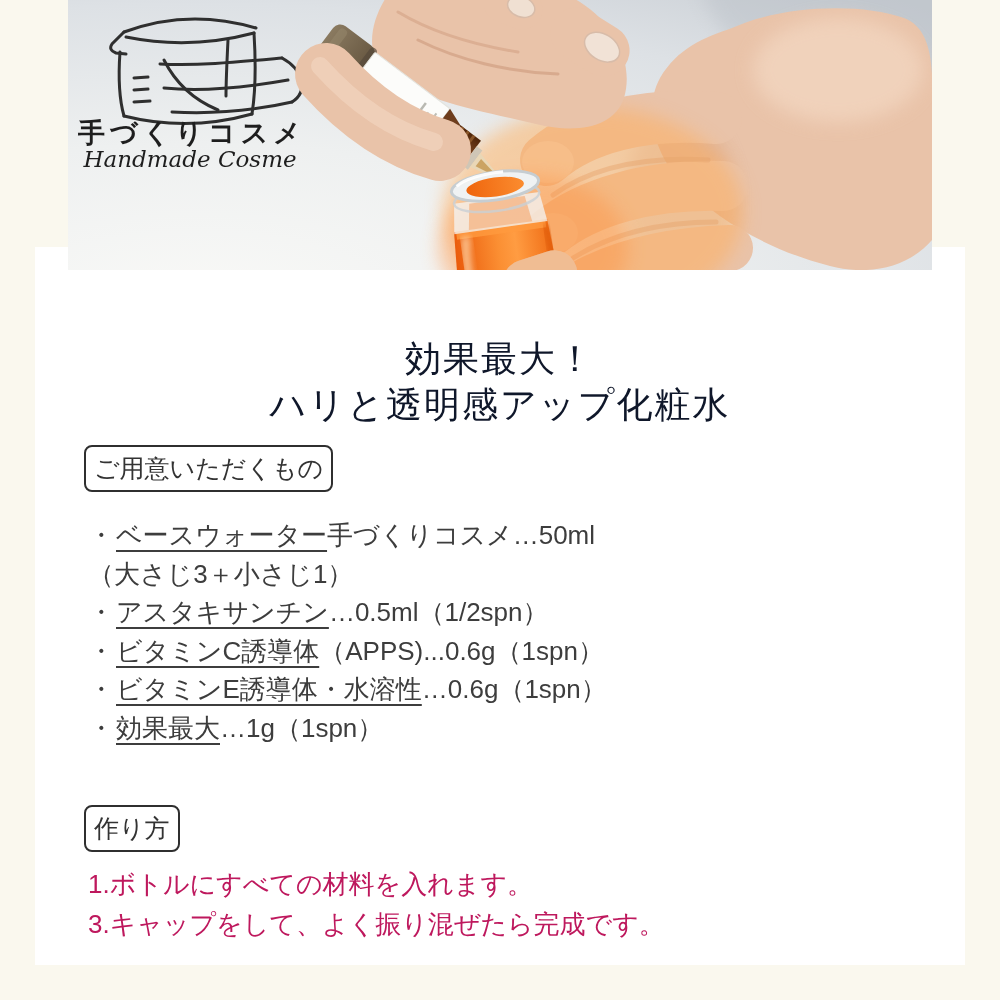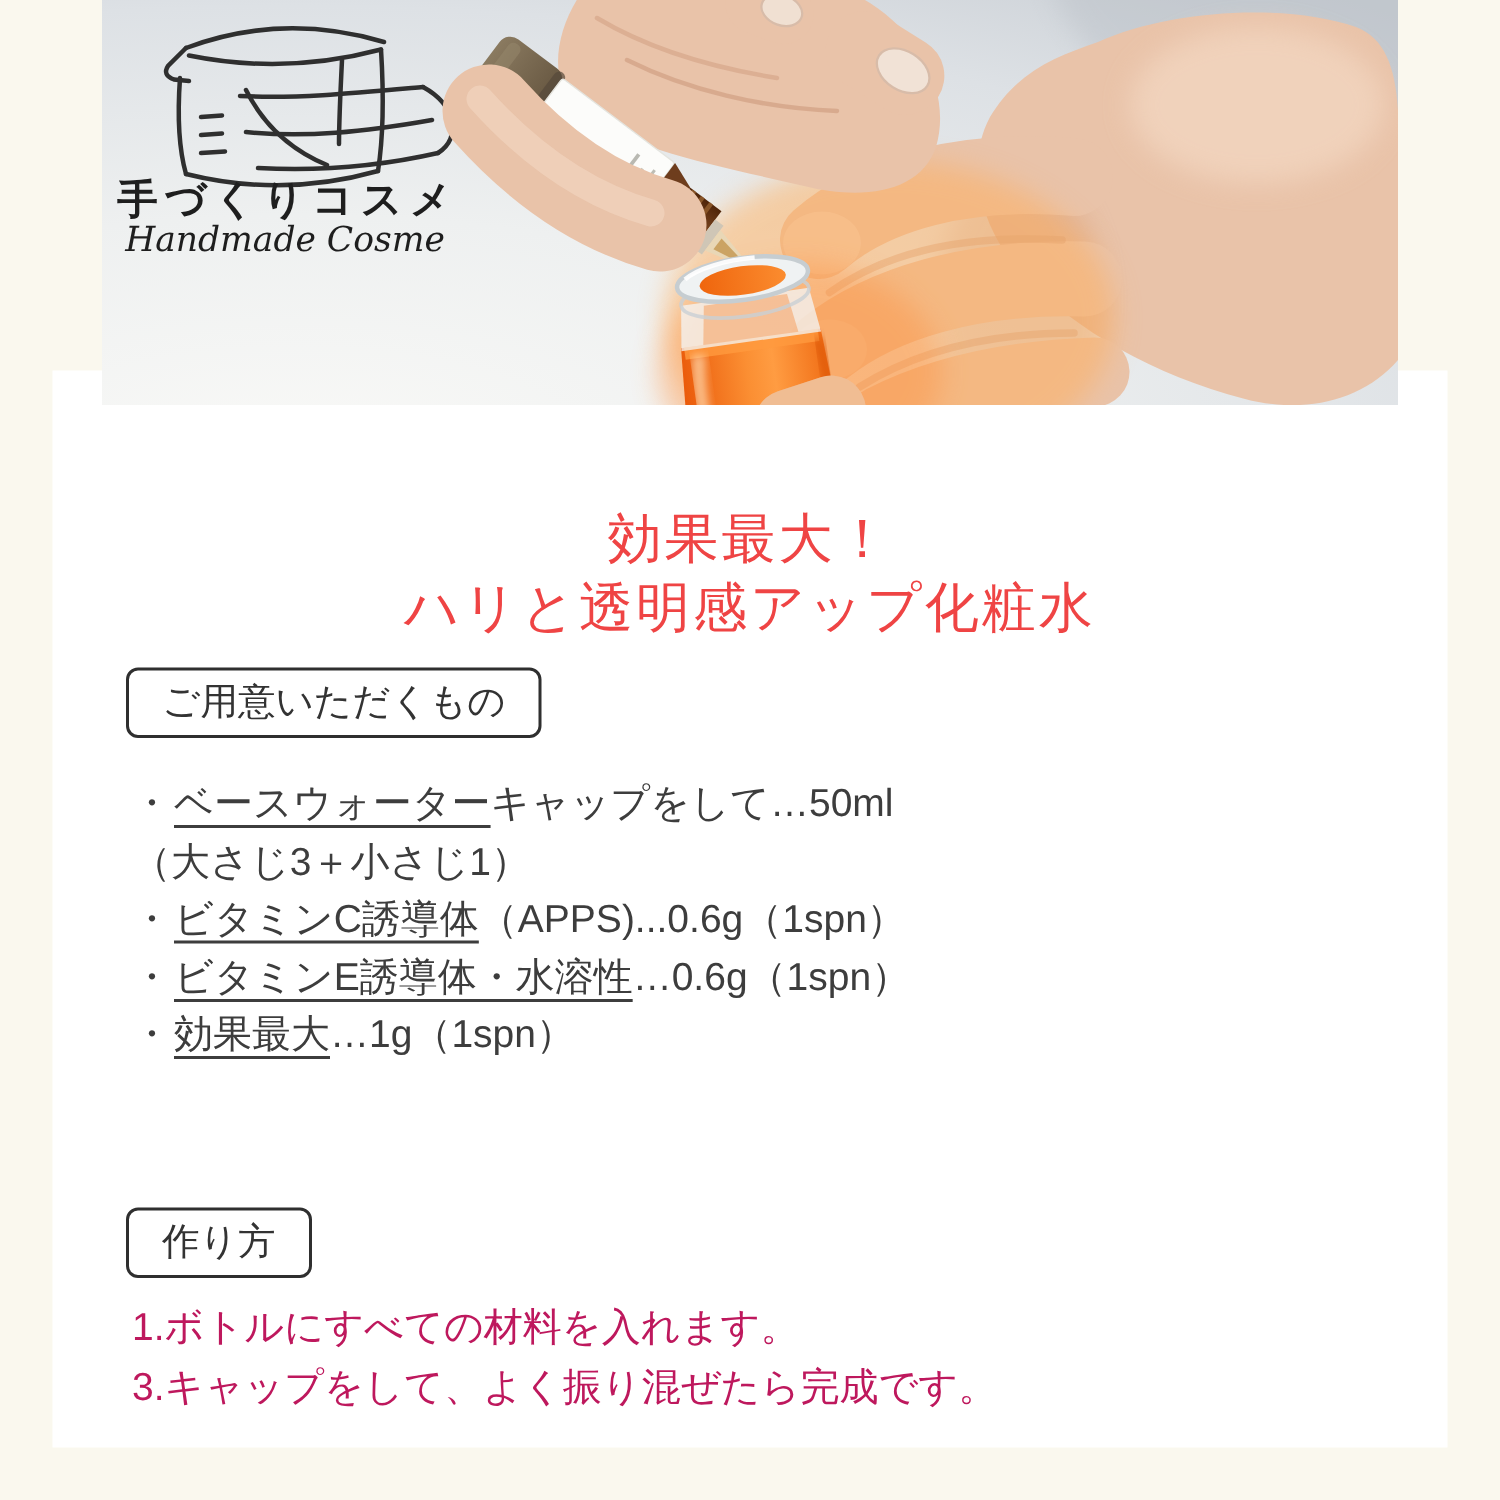--- a/index.html
+++ b/index.html
@@ -13,26 +13,26 @@
     position:absolute;left:35px;top:247px;width:930px;height:718px;
     background:#ffffff;
   }
   .photo{
     position:absolute;left:68px;top:0;width:864px;height:270px;overflow:hidden;
   }
   .photo svg{display:block;}
   .title{
     position:absolute;left:0;top:336px;width:1000px;
     text-align:center;font-size:36px;line-height:46px;
-    font-weight:500;letter-spacing:2px;color:#ef4444;
+    font-weight:500;letter-spacing:2px;color:#0f172a;
   }
   .label-box{
     position:absolute;left:84px;height:43px;
     border:2.5px solid #2f2f2f;border-radius:8px;
-    padding:0 22px;font-size:25px;line-height:43px;
+    padding:0 8px;font-size:25px;line-height:43px;
     color:#333;background:#fff;white-space:nowrap;
   }
   .box-ingredients{top:445px;}
   .box-steps{top:805px;}
   .ingredients{
     position:absolute;left:88px;top:516px;width:840px;
     font-size:26px;line-height:38.5px;color:#3d3d3d;
   }
   .steps{
     position:absolute;left:88px;top:864px;width:860px;
@@ -195,24 +195,27 @@
   <div>効果最大！</div>
   <div>ハリと透明感アップ化粧水</div>
 </div>
 
 <div class="label-box box-ingredients">
   <span>ご用意いただくもの</span>
 </div>
 
 <div class="ingredients">
   <div>
-    <span class="bullet">・</span><span class="u">ベースウォーター</span><span>キャップをして…50ml</span>
+    <span class="bullet">・</span><span class="u">ベースウォーター</span><span>手づくりコスメ…50ml</span>
   </div>
   <div>
     <span>（大さじ3＋小さじ1）</span>
+  </div>
+  <div>
+    <span class="bullet">・</span><span class="u">アスタキサンチン</span><span>…0.5ml（1/2spn）</span>
   </div>
   <div>
     <span class="bullet">・</span><span class="u">ビタミンC誘導体</span><span>（APPS)...0.6g（1spn）</span>
   </div>
   <div>
     <span class="bullet">・</span><span class="u">ビタミンE誘導体・水溶性</span><span>…0.6g（1spn）</span>
   </div>
   <div>
     <span class="bullet">・</span><span class="u">効果最大</span><span>…1g（1spn）</span>
   </div>

